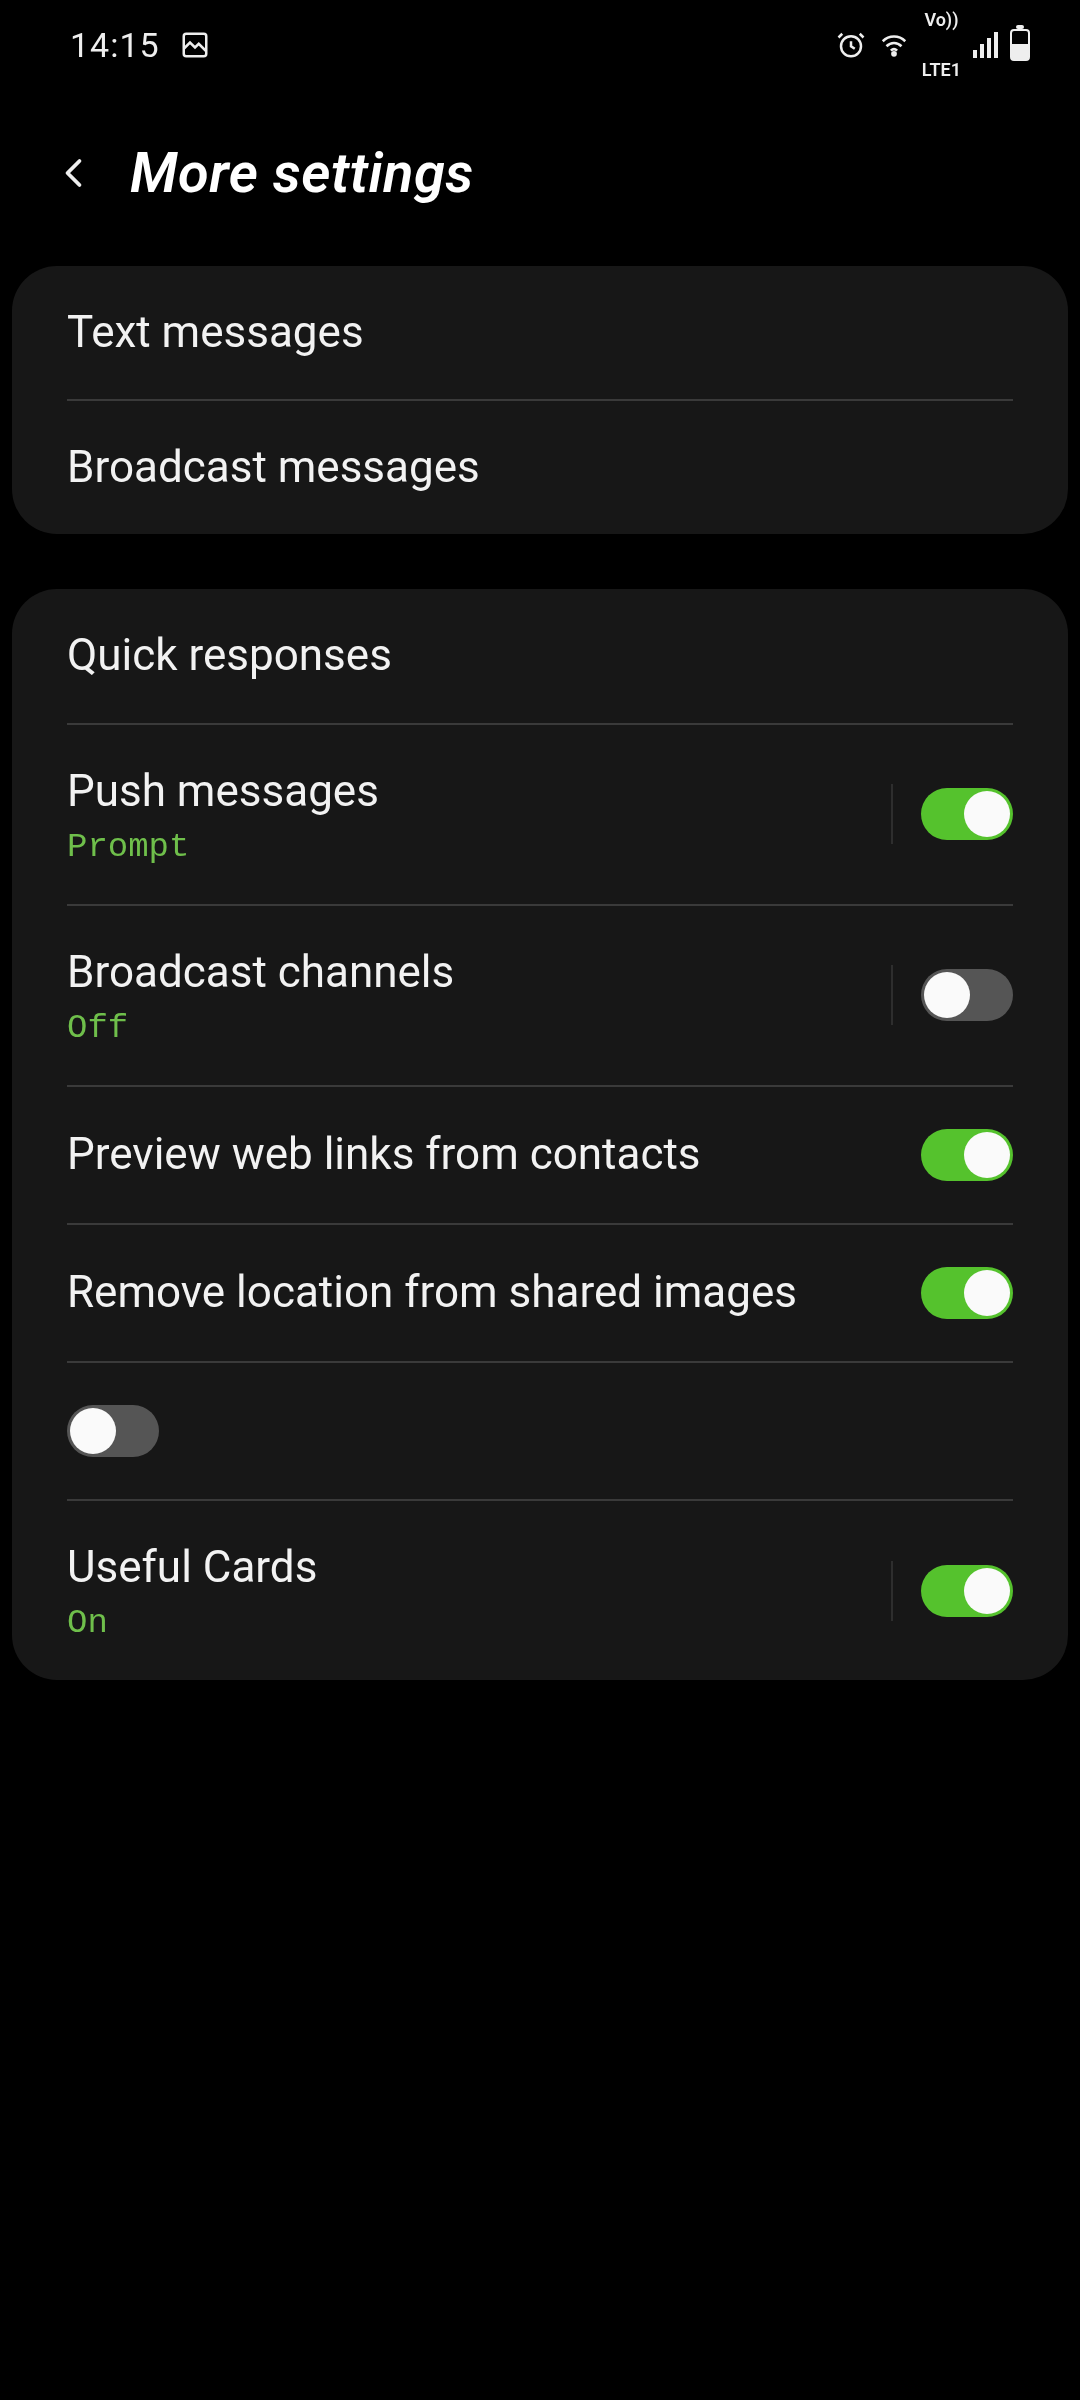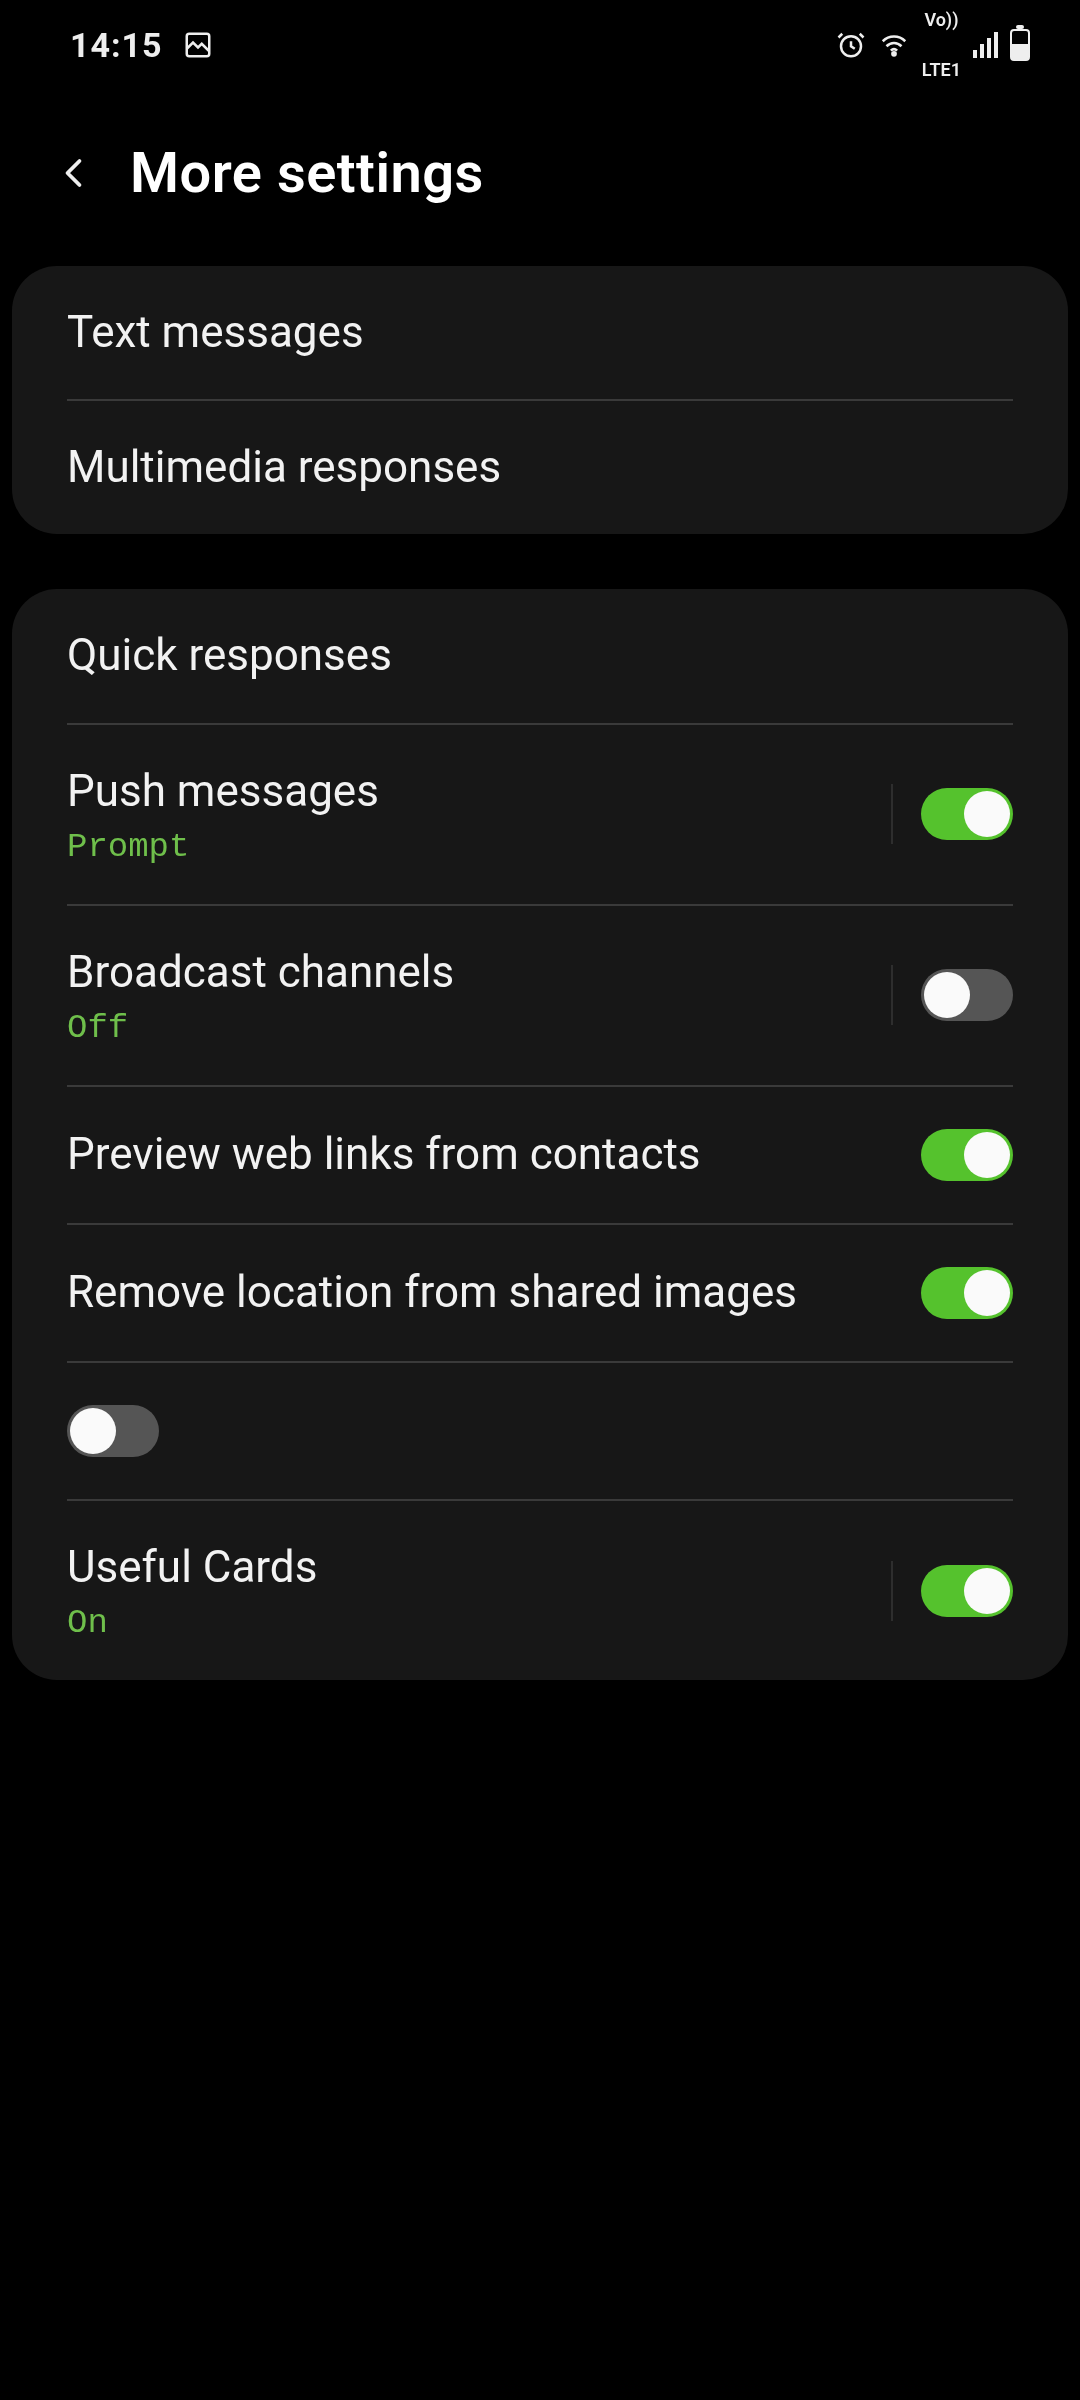--- a/index.html
+++ b/index.html
@@ -17,39 +17,39 @@
     height: 90px;
     display: flex;
     align-items: center;
     justify-content: space-between;
     padding: 0 50px 0 70px;
     font-size: 34px;
     color: #eeeeee;
   }
   .status-left { display: flex; align-items: center; gap: 20px; }
   .status-right { display: flex; align-items: center; gap: 12px; }
-  .status-time { font-weight: 700; letter-spacing: 1px; }
+  .status-time { font-weight: 400; letter-spacing: 1px; }
   .status-icon { display: inline-flex; align-items: center; }
   .lte-block { display:flex; flex-direction:column; align-items:center; line-height:0.8; font-size:18px; font-weight:600;gap:36px; }
   .signal-bars { display:flex; align-items:flex-end; gap:3px; height:26px; }
   .signal-bars span { width:4px; background:#eee; }
   .b1{height:8px}.b2{height:14px}.b3{height:20px}.b4{height:26px}
   .battery { width:20px; height:32px; border:2px solid #eee; border-radius:4px; position:relative; display:flex; align-items:flex-end; }
   .battery::before { content:""; position:absolute; top:-6px; left:4px; width:8px; height:4px; background:#eee; border-radius:2px;}
   .battery-fill { background:#eee; width:100%; height:55%; }
 
   
   .header {
     display: flex;
     align-items: center;
     padding: 50px 40px 60px 50px;
     gap: 30px;
   }
   .back-btn { width:50px; height:50px; display:flex; align-items:center; justify-content:center; }
-  .page-title { font-size: 56px; font-weight: 600; letter-spacing: 0.5px; }
+  .page-title { font-size: 56px; font-weight: 600; letter-spacing: 0.5px; font-style: italic; }
 
   
   .card {
     background: #171717;
     border-radius: 45px;
     margin: 0 12px 55px 12px;
   }
   .row {
     display: flex;
     align-items: center;
@@ -148,21 +148,21 @@
 
 <div class="card">
   <div class="row">
     <div class="row-text">
         <div class="row-title">Text messages</div>
       </div>
   </div>
   <div class="divider"></div>
   <div class="row">
     <div class="row-text">
-        <div class="row-title">Multimedia responses</div>
+        <div class="row-title">Broadcast messages</div>
       </div>
   </div>
 </div>
 
 <div class="card">
 
   <div class="row">
     <div class="row-text">
         <div class="row-title">Quick responses</div>
       </div>

